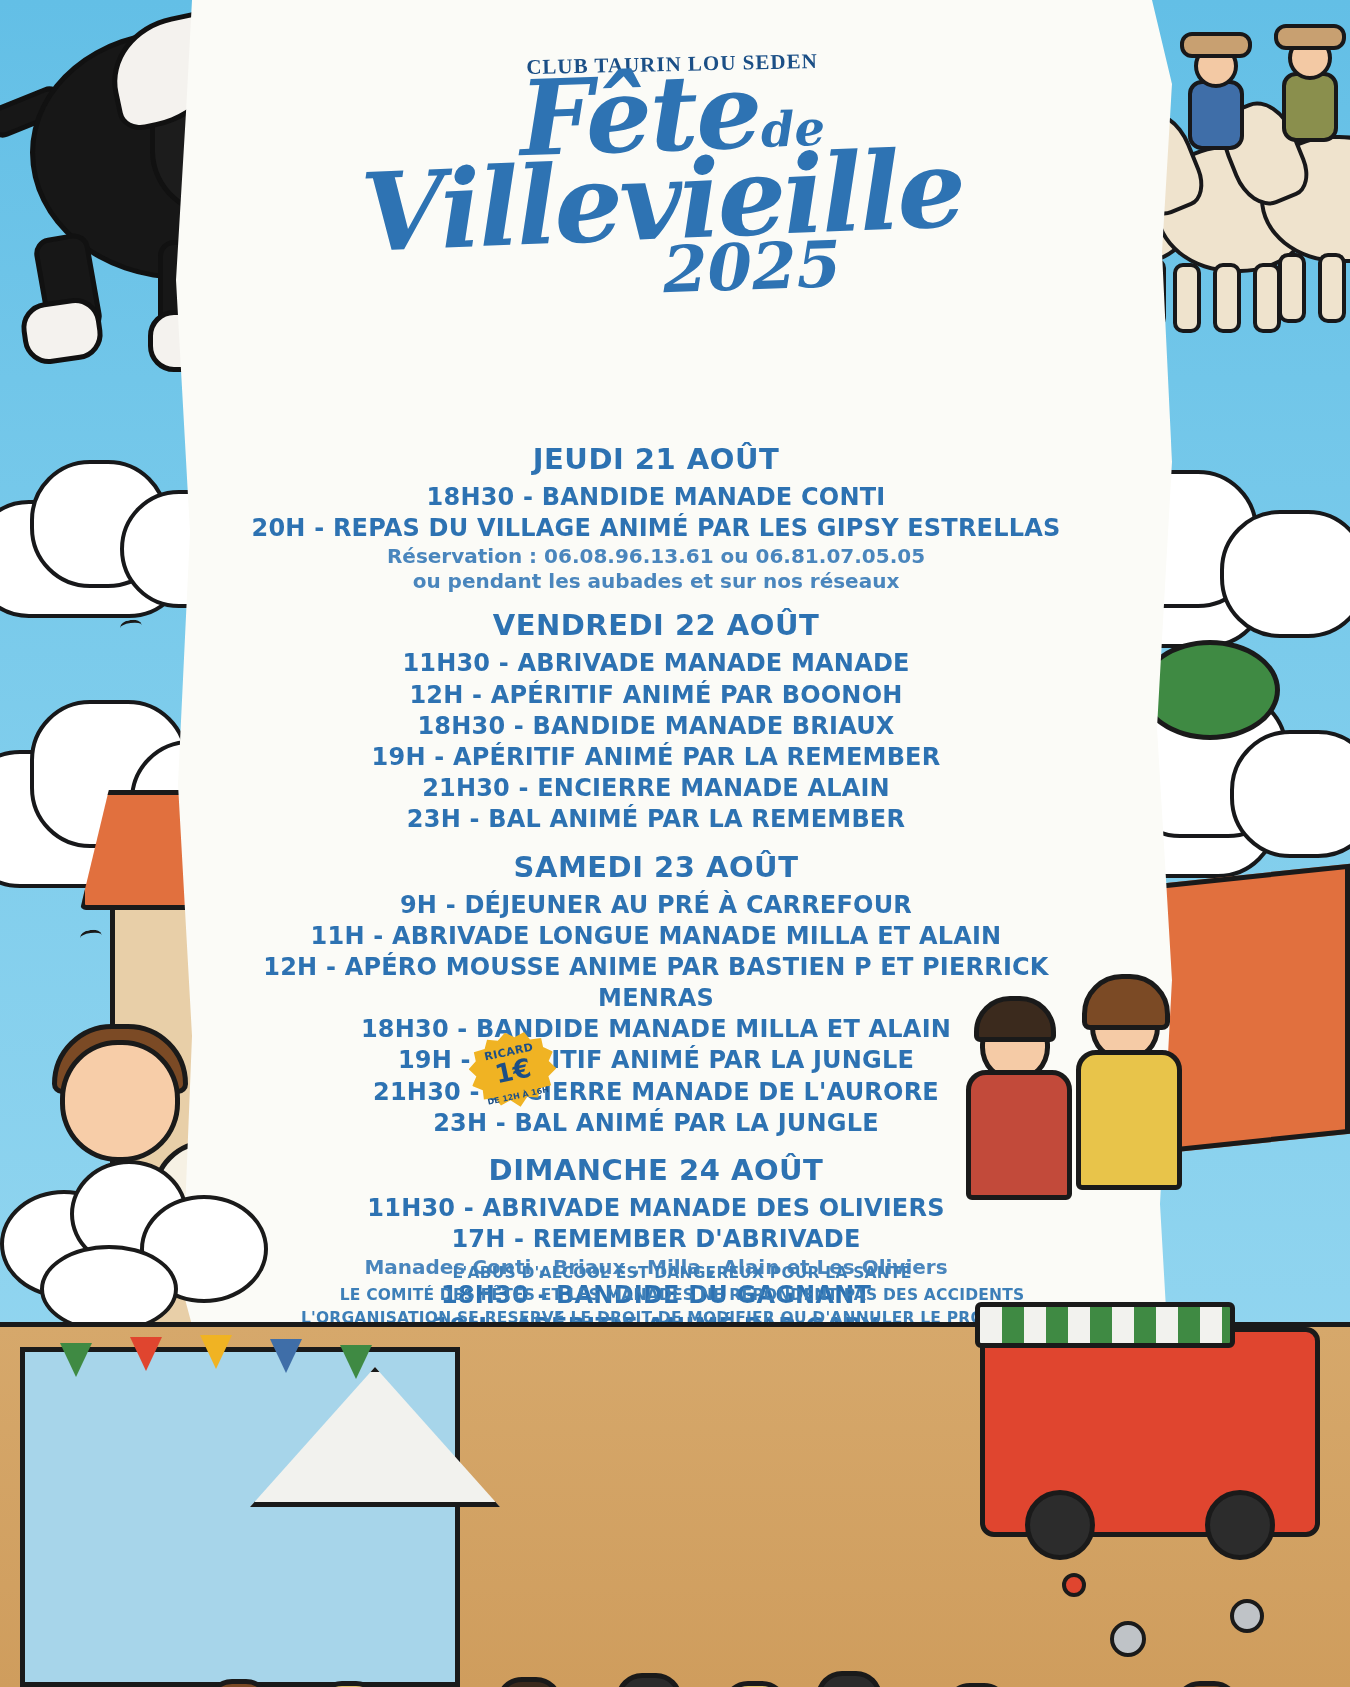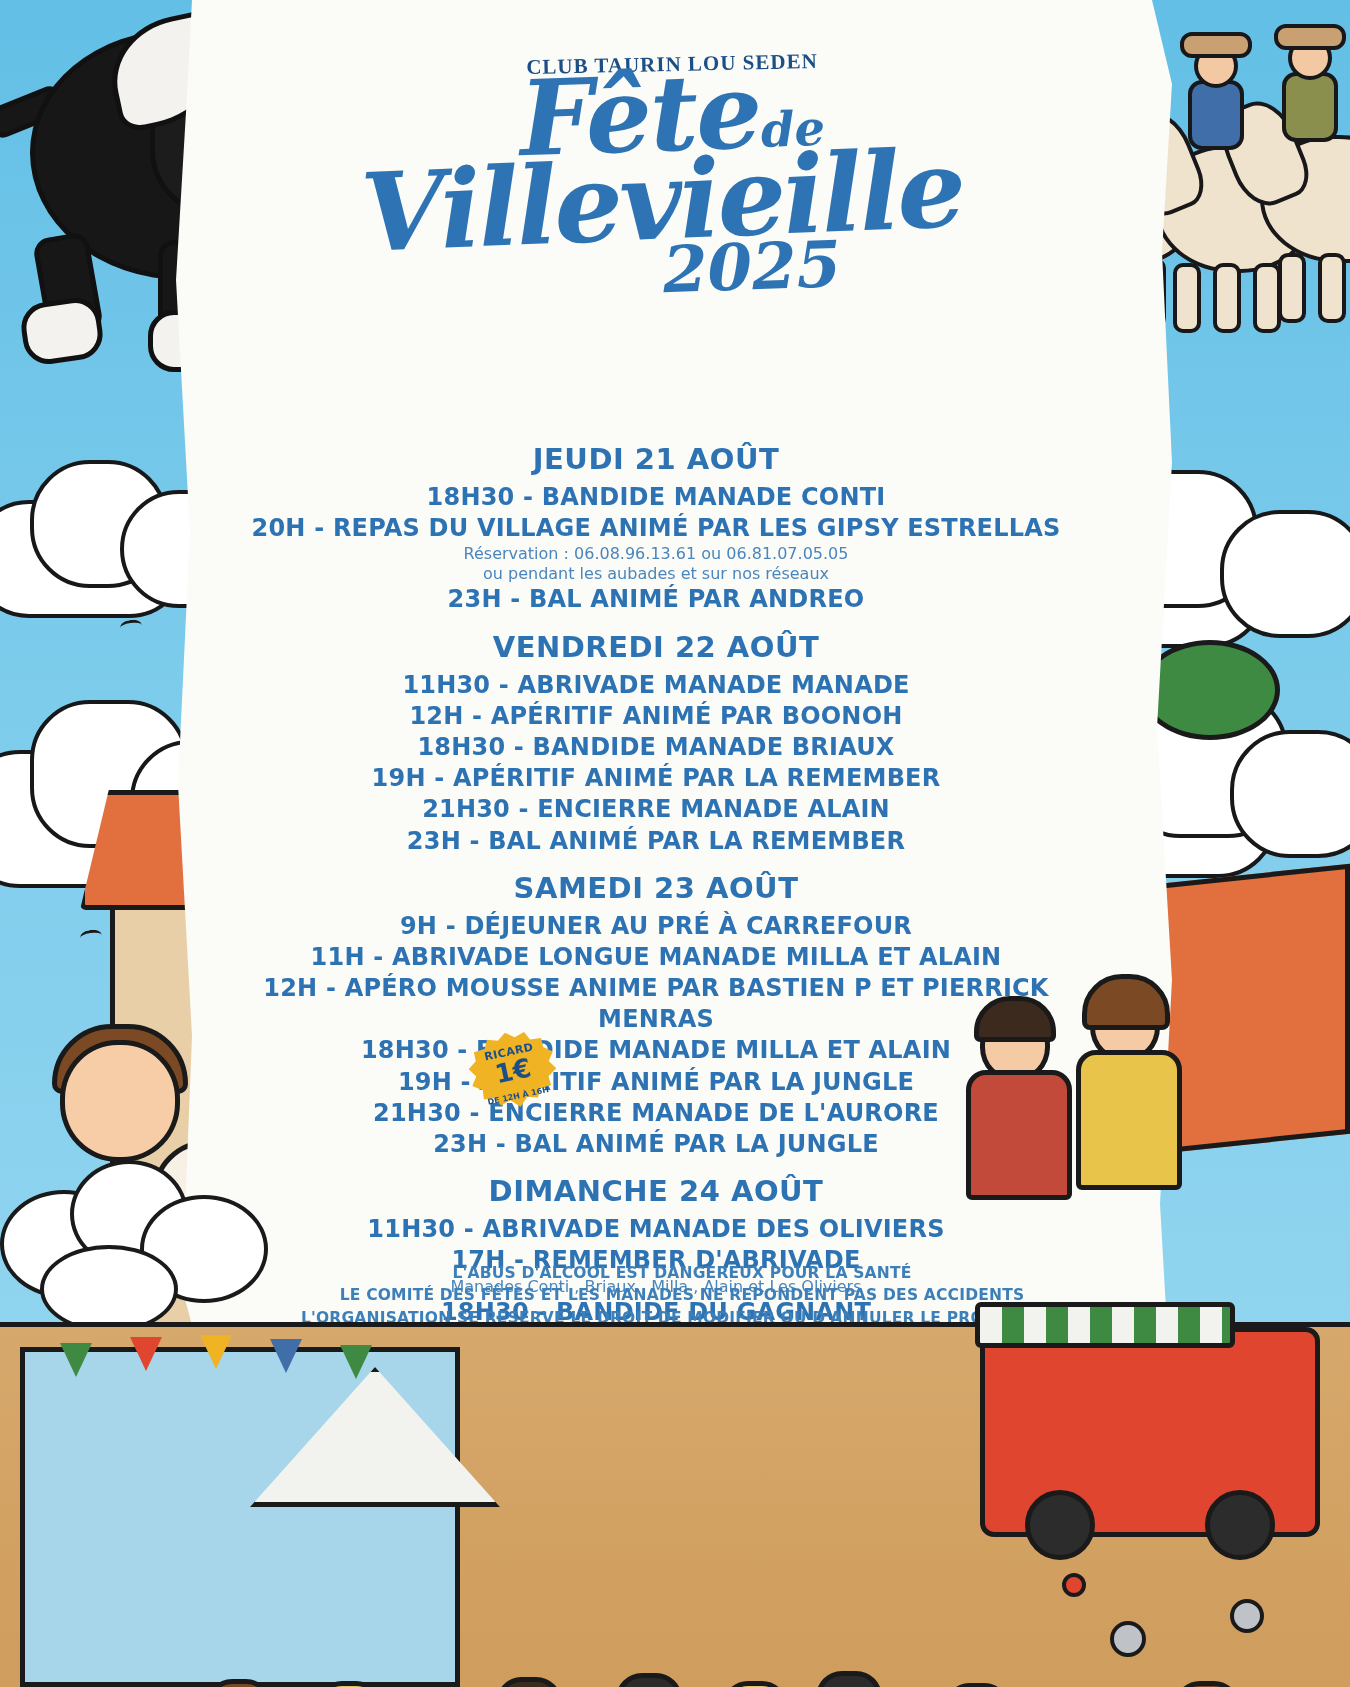--- a/index.html
+++ b/index.html
@@ -134,22 +134,22 @@
   .event {
     font-family: "DejaVu Sans", sans-serif;
     font-weight: bold;
     font-size: 24px;
     line-height: 1.3;
     color: #2d72b2;
     letter-spacing: .2px;
   }
   .note {
     font-family: "DejaVu Sans", sans-serif;
-    font-weight: normal;
-    font-size: 16px;
+    font-weight: bold;
+    font-size: 20px;
     line-height: 1.25;
     color: #4a86bd;
   }
 
   .disclaimer {
     position: absolute;
     top: 1262px;
     left: 120px;
     width: 780px;
     text-align: center;
@@ -679,21 +679,20 @@
         <div class="title-year">2025</div>
       </div>
 
       <div class="program" id="program-root">
           <div class="day">
             <div class="day-title">JEUDI 21 AOÛT</div>
             <div class="event">18H30 - BANDIDE MANADE CONTI</div>
             <div class="event">20H - REPAS DU VILLAGE ANIMÉ PAR LES GIPSY ESTRELLAS</div>
             <div class="note">Réservation : 06.08.96.13.61 ou 06.81.07.05.05</div>
             <div class="note">ou pendant les aubades et sur nos réseaux</div>
-            <div class="event">23H - BAL ANIMÉ PAR ANDREO</div>
           </div>
           <div class="day">
             <div class="day-title">VENDREDI 22 AOÛT</div>
             <div class="event">11H30 - ABRIVADE MANADE MANADE</div>
             <div class="event">12H - APÉRITIF ANIMÉ PAR BOONOH</div>
             <div class="event">18H30 - BANDIDE MANADE BRIAUX</div>
             <div class="event">19H - APÉRITIF ANIMÉ PAR LA REMEMBER</div>
             <div class="event">21H30 - ENCIERRE MANADE ALAIN</div>
             <div class="event">23H - BAL ANIMÉ PAR LA REMEMBER</div>
           </div>

